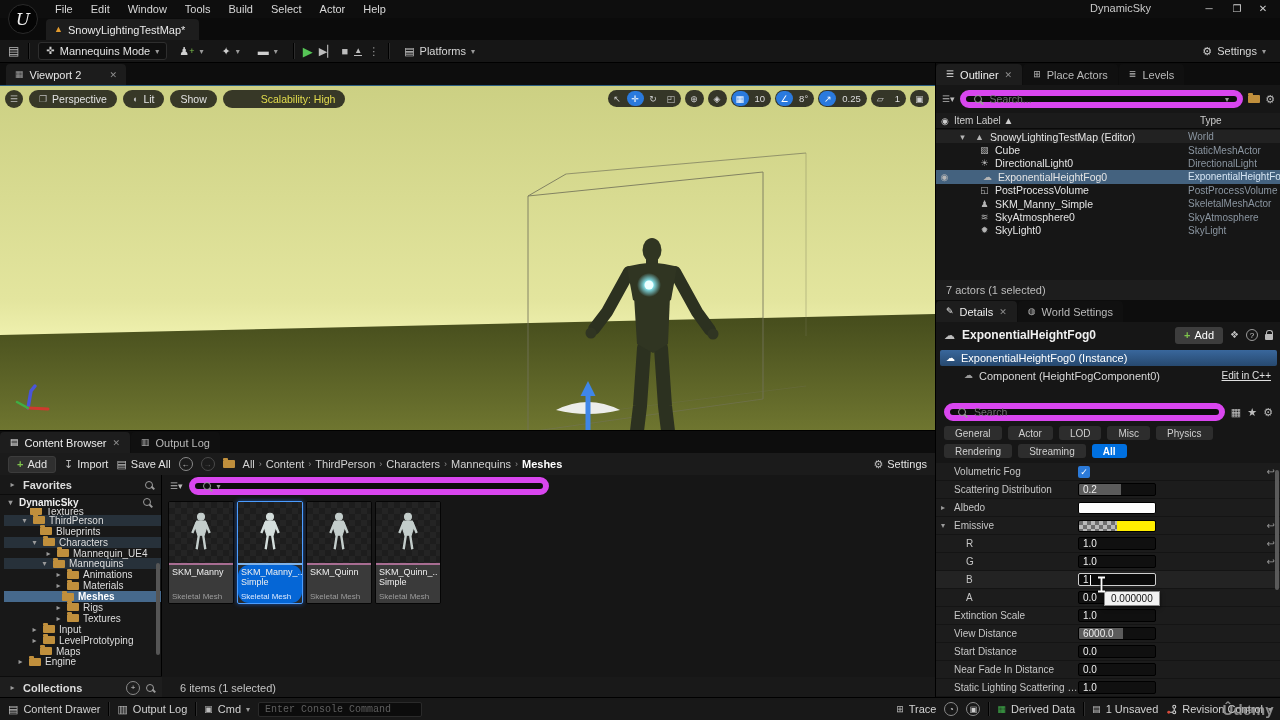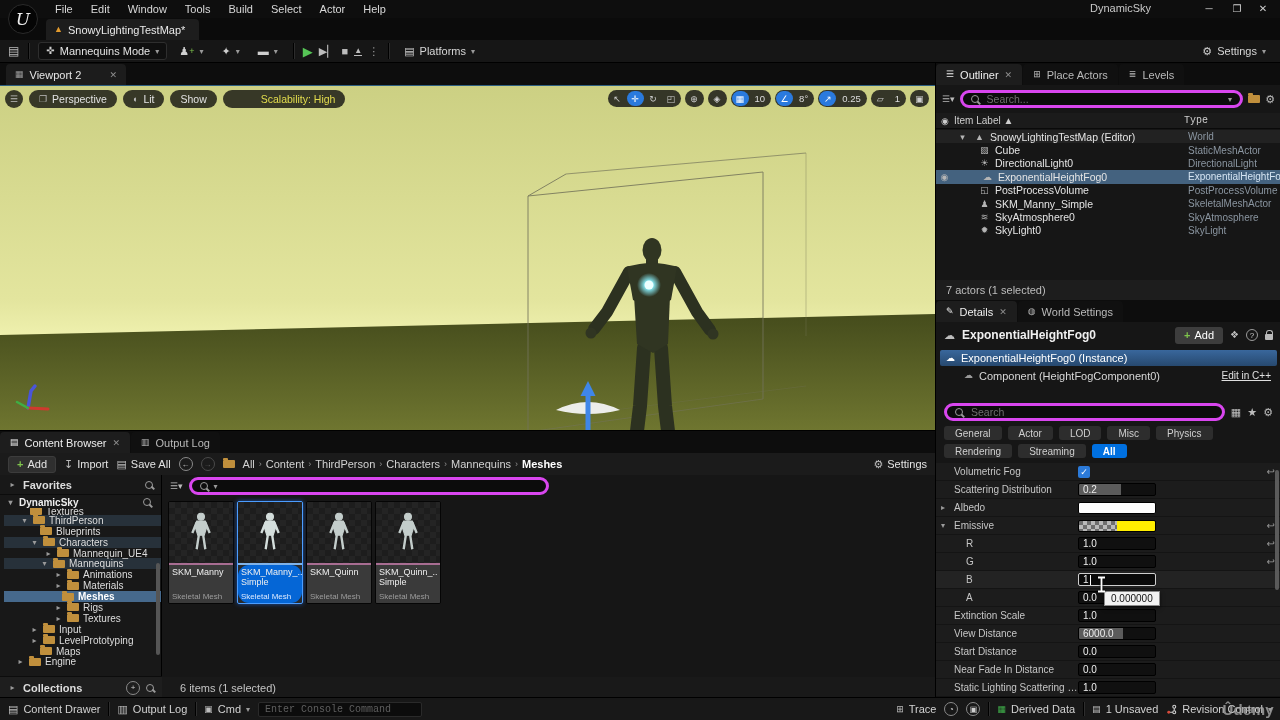--- a/index.html
+++ b/index.html
@@ -45,21 +45,21 @@
   .vg .on{background:#2a7ade;color:#fff;}
   
   #right{left:935px;top:63px;width:345px;height:634px;background:#151515;border-left:1px solid #000;}
   .ptabs{display:flex;align-items:flex-end;height:22px;background:#0d0d0d;}
   .ptab{height:21px;display:flex;align-items:center;gap:6px;padding:0 10px;color:#b9b9b9;background:#101010;border-radius:4px 4px 0 0;margin-right:1px;}
   .ptab.act{background:#1d1d1d;color:#eee;}
   .x{color:#8e8e8e;font-size:9px;}
   
   #outliner{position:absolute;left:0;top:0;width:345px;height:237px;background:#161616;}
   #ol-search{position:absolute;left:0;top:24px;width:345px;height:24px;display:flex;align-items:center;gap:5px;padding:0 6px;}
-  .srch{flex:1;display:flex;align-items:center;gap:6px;background:#0c0c0c;border:3px solid #d946ef;border-radius:11px;height:18px;padding:0 8px;color:#777;}
+  .srch{flex:1;display:flex;align-items:center;gap:6px;background:#0c0c0c;border:6px solid #d946ef;border-radius:11px;height:18px;padding:0 8px;color:#777;}
   .srch input{flex:1;background:transparent;border:none;outline:none;color:#ddd;font-size:10.5px;font-family:"Liberation Sans",sans-serif;}
   .srch input::placeholder{color:#6f6f6f;}
   .lens{position:relative;width:8px;height:8px;border:1.4px solid #9a9a9a;border-radius:50%;flex:none;}
   .lens::after{content:"";position:absolute;width:4px;height:1.5px;background:#9a9a9a;transform:rotate(45deg);right:-3px;bottom:-1px;}
   #ol-head{position:absolute;left:0;top:50px;width:345px;height:16px;display:flex;align-items:center;color:#cdcdcd;border-bottom:1px solid #0a0a0a;background:#1b1b1b;}
   .olrow{position:absolute;left:0;width:345px;height:13.4px;display:flex;align-items:center;font-size:10.5px;color:#e4e4e4;}
   .olrow .typ{position:absolute;left:252px;color:#8a95a0;font-size:10px;}
   .olrow.sel{background:#44627f;}
   .olrow.sel .typ{color:#d5e4f2;}
   .olrow.first{background:#222;}
@@ -365,21 +365,21 @@
           <span class="lens"></span>
           <input placeholder="Search..." style="">
           <span class="caret">▾</span>
         </div>
         <span class="folder"></span>
         <span class="ic" style="color:#bbb;">⚙</span>
       </div>
       <div id="ol-head">
         <span style="width:18px;text-align:center;font-size:9px;">◉</span>
         <span style="font-size:10px;"><span>Item Label</span> ▲</span>
-        <span style="position:absolute;left:248px;font-size:10px;font-family:Liberation Mono, monospace;">Type</span>
+        <span style="position:absolute;left:264px;font-size:10px;">Type</span>
       </div>
       <div class="olrow first" style="top:67px;">
         <span class="oli" style="margin-left:20px;">▾</span>
         <span class="oli">▲</span>
         <span>SnowyLightingTestMap (Editor)</span>
         <span class="typ">World</span>
       </div>
       <div class="olrow" style="top:80.4px;">
         <span class="oli" style="margin-left:42px;">▧</span>
         <span>Cube</span>

